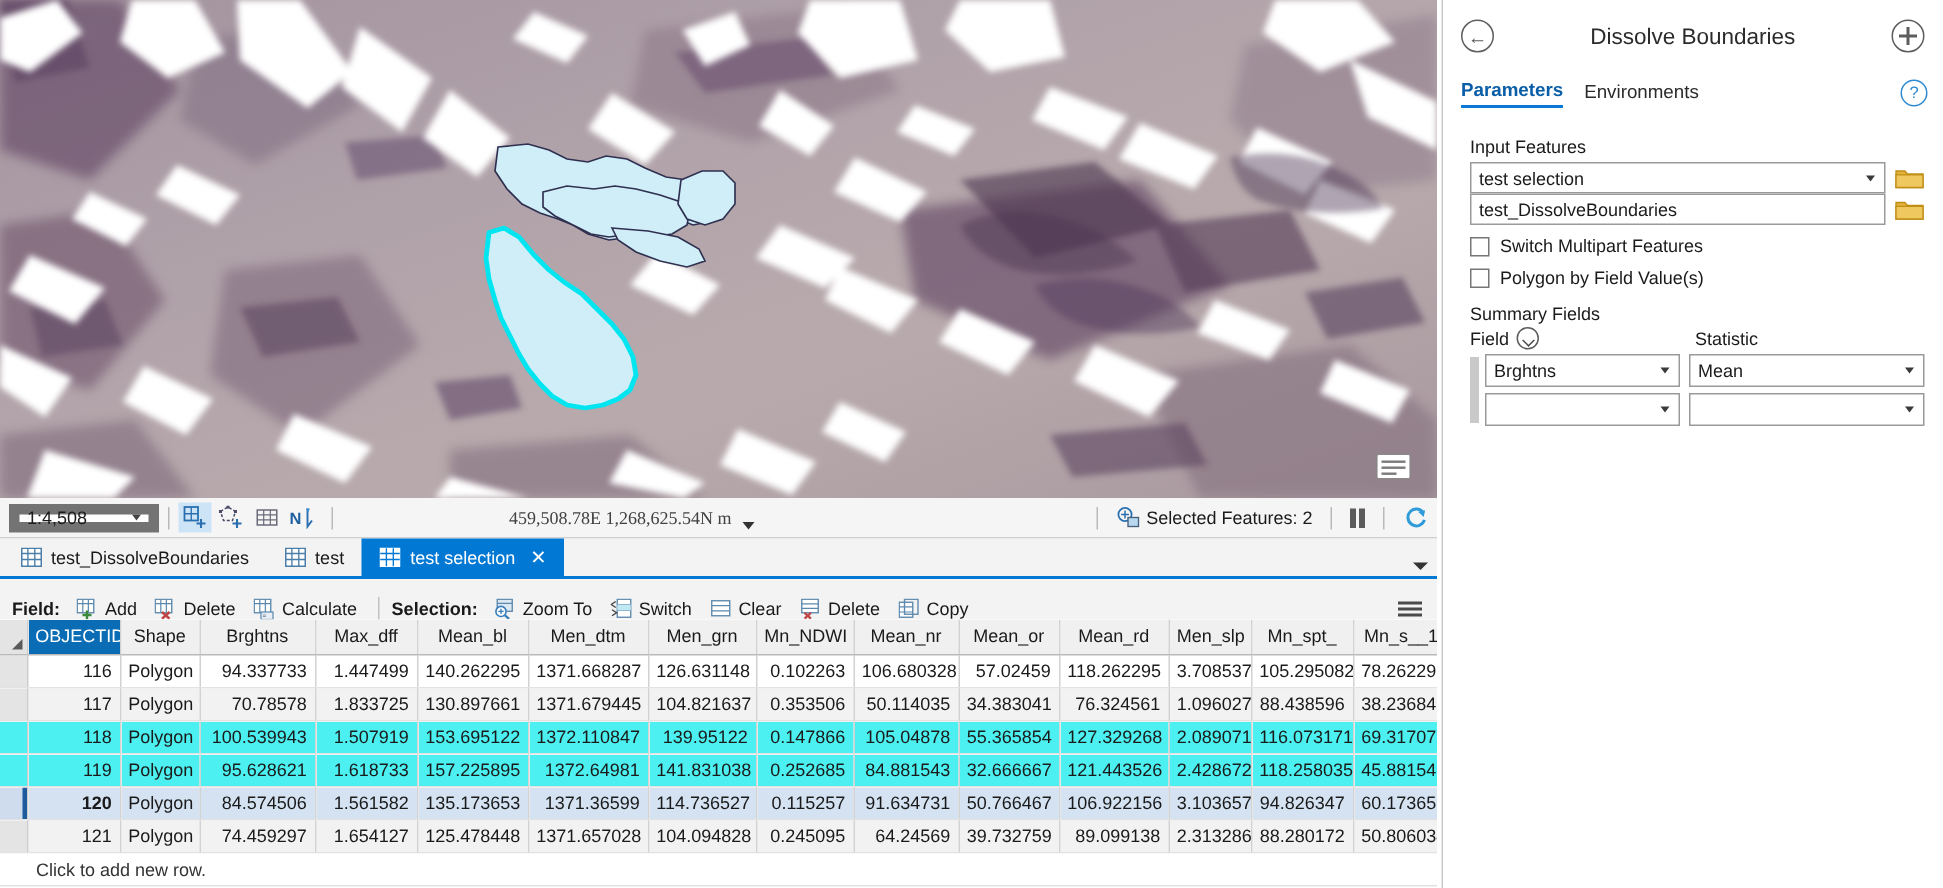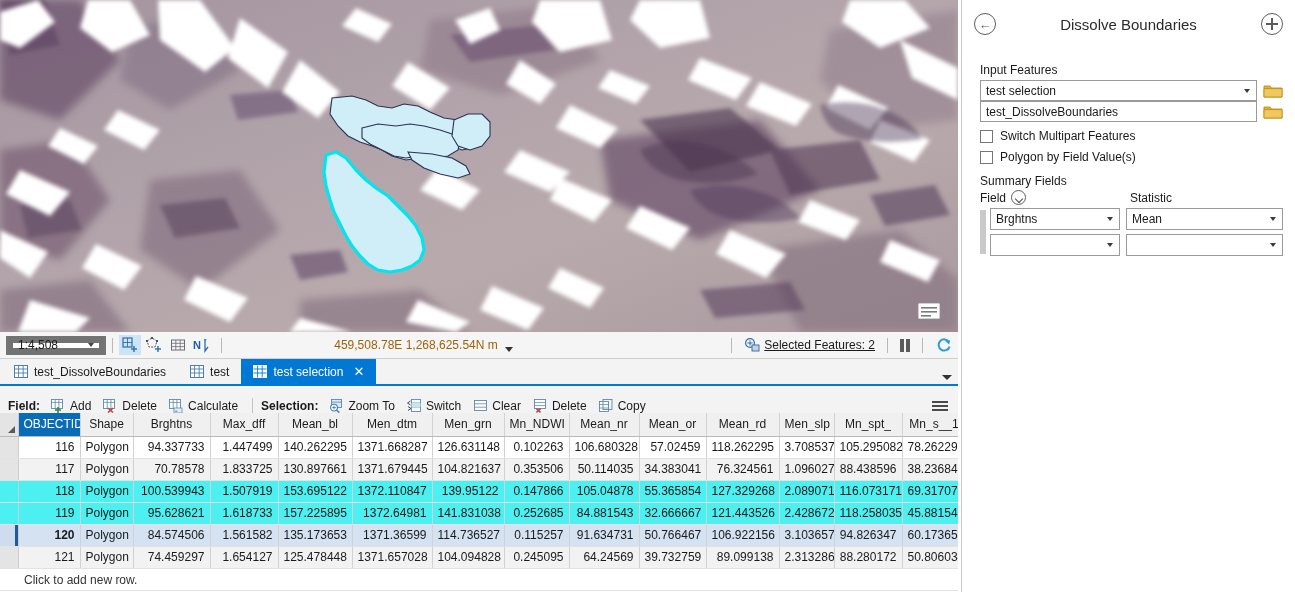--- a/index.html
+++ b/index.html
@@ -64,30 +64,30 @@
     border-right: 3.5px solid transparent;
     border-top: 4px solid #444;
   }
   .sb-sep { width: 1px; height: 15px; background: #aaa; margin: 0 6px; opacity: .8; }
   .mtool { width: 22px; height: 20px; display: inline-flex; align-items: center;
            justify-content: center; margin-right: 2px; }
   .mtool.active { background: #cde4f7; }
   #map-statusbar .coords {
     margin-left: auto; margin-right: auto;
     display: flex; align-items: flex-end; gap: 7px;
-    font-size: 12px; color: #a16207;
+    font-size: 12px; color: #404040; font-family: Liberation Serif, serif;
   }
   #map-statusbar .coords .caret {
     width: 0; height: 0;
     border-left: 4px solid transparent;
     border-right: 4px solid transparent;
     border-top: 5px solid #333;
   }
   #map-statusbar .right-group {
-    margin-left: auto; display: flex; align-items: center; gap: 6px; text-decoration: underline;
+    margin-left: auto; display: flex; align-items: center; gap: 6px;
   }
   #map-statusbar .selfeat { display: flex; align-items: center; gap: 4px; }
   .pausebars { display: inline-flex; gap: 2px; }
   .pausebars i { display: block; width: 4px; height: 13px; background: #5b5b5b; }
 
   
   #table-dock {
     position: absolute; left: 0; top: 358px;
     width: 958px; height: 234px;
     background: #f3f3f3;
@@ -830,20 +830,25 @@
   </div>
 
   <div id="gp-pane">
 
     <div id="gp-header">
       <div class="circ-btn back"></div>
       <div class="gp-title">Dissolve Boundaries</div>
       <div class="circ-btn plus"></div>
     </div>
 
+    <div id="gp-tabs">
+      <div class="gp-tab active">Parameters</div>
+      <div class="gp-tab">Environments</div>
+      <div class="help-btn">?</div>
+    </div>
 
     <div id="gp-body">
 
       <div class="gp-label">Input Features</div>
       <div class="field-row">
         <div class="combo">
           <span>test selection</span>
           <span class="caret"></span>
         </div>
         <div class="folder-btn">

